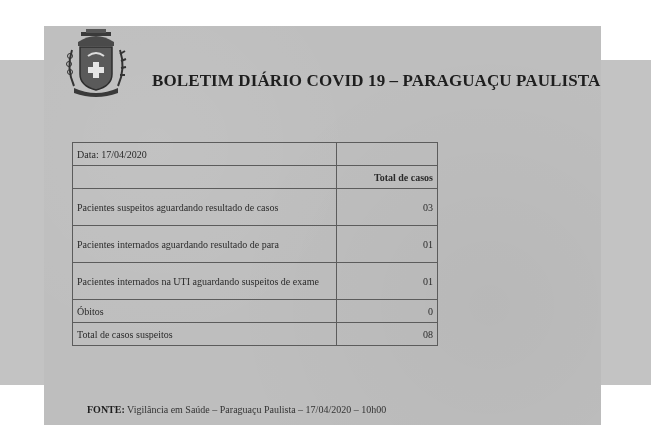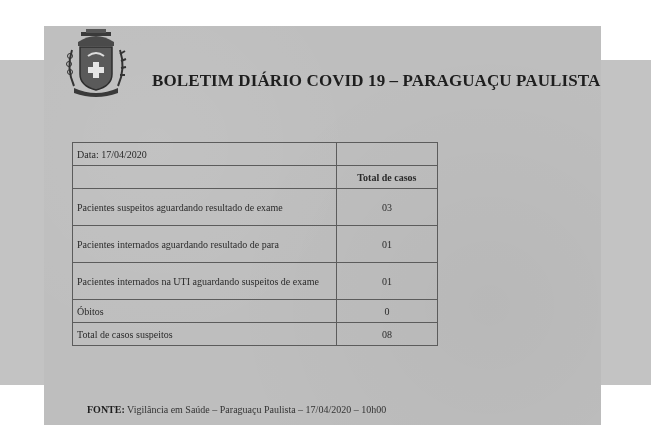--- a/index.html
+++ b/index.html
@@ -29,21 +29,21 @@
     }
     table.bulletin {
       position: absolute; left: 28px; top: 116px;
       border-collapse: collapse; width: 366px;
       font-size: 10px; color: #2a2a2a;
     }
     table.bulletin td {
       border: 1px solid #5c5c5c; padding: 2px 4px; line-height: 15px; vertical-align: middle;
     }
     td.label-col { width: 257px; }
-    td.val-col { width: 93px; text-align: center; }
+    td.val-col { width: 93px; text-align: right; }
     td.hdr { font-weight: bold; }
     tr.r-single td { height: 18px; }
     tr.r-double td { height: 32px; }
     .fonte {
       position: absolute; left: 28px; top: 378px;
       font-size: 10px; color: #333; white-space: nowrap; margin-left: 15px;
     }
     .fonte b { color: #1e1e1e; }
   </style>
 </head>
@@ -80,21 +80,21 @@
     <tbody>
         <tr class="r-single">
       <td class="label-col">Data: 17/04/2020</td>
       <td class="val-col"></td>
     </tr>
     <tr class="r-single">
       <td class="label-col"></td>
       <td class="val-col hdr">Total de casos</td>
     </tr>
     <tr class="r-double">
-      <td class="label-col">Pacientes suspeitos aguardando resultado de exame</td>
+      <td class="label-col">Pacientes suspeitos aguardando resultado de casos</td>
       <td class="val-col">03</td>
     </tr>
     <tr class="r-double">
       <td class="label-col">Pacientes internados aguardando resultado de para</td>
       <td class="val-col">01</td>
     </tr>
     <tr class="r-double">
       <td class="label-col">Pacientes internados na UTI aguardando suspeitos de exame</td>
       <td class="val-col">01</td>
     </tr>

